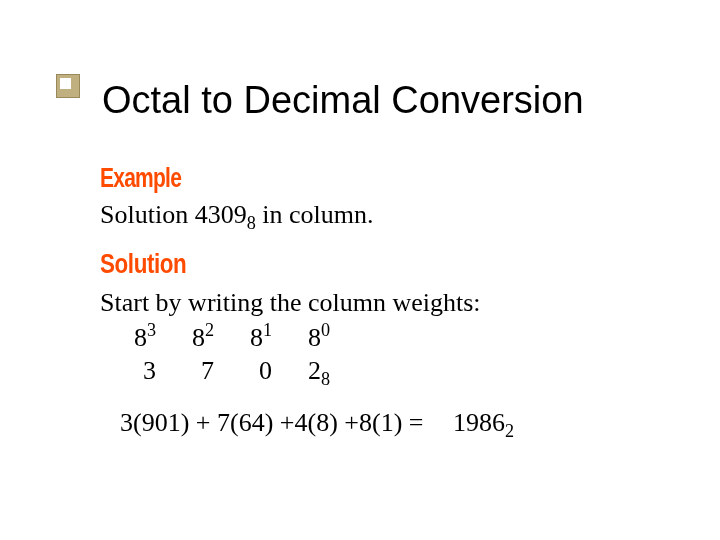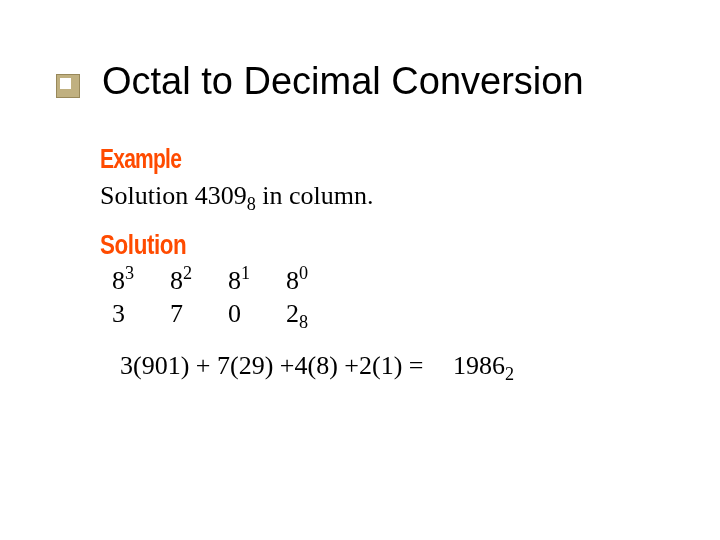--- a/index.html
+++ b/index.html
@@ -9,21 +9,21 @@
     background: #fff;
     font-family: "Times New Roman", serif;
     color: #000;
     overflow: hidden;
   }
   .slide {
     position: relative;
     width: 100%;
     height: 100%;
     box-sizing: border-box;
-    padding: 60px 40px 30px 70px;
+    padding: 79px 40px 30px 70px;
   }
   .bullet-icon {
     position: absolute;
     left: 56px;
     top: 74px;
     width: 22px;
     height: 22px;
     background: #c0b080;
     border: 1px solid #98885a;
   }
@@ -82,20 +82,21 @@
   }
   .weights-table {
     font-size: 26px;
     margin-left: 40px;
     margin-top: 2px;
     line-height: 1.2;
   }
   .weights-table td {
     padding: 0 12px 0 0;
     min-width: 44px;
+    text-align: right;
   }
   .product-line {
     font-size: 26px;
     margin-left: 50px;
     margin-top: 20px;
   }
   .result {
     margin-left: 23px;
   }
 </style>
@@ -111,34 +112,35 @@
   <div class="wordart">Example</div>
 
   <div class="body-text">
     <span>Solution </span><span>4309</span><sub>8</sub><span> in column.</span>
   </div>
 
   <div class="spacer"></div>
 
   <div class="wordart solution">Solution</div>
 
+  <div class="body-text step">Start by writing the column weights:</div>
 
   <table class="weights-table">
     <tbody>
         <tr>
       <td><span>8</span><sup>3</sup></td>
       <td><span>8</span><sup>2</sup></td>
       <td><span>8</span><sup>1</sup></td>
       <td><span>8</span><sup>0</sup></td>
     </tr>
     <tr>
       <td>3</td>
       <td>7</td>
       <td>0</td>
       <td><span>2</span><sub>8</sub></td>
     </tr>
   </tbody>
     </table>
 
   <div class="product-line">
-    <span>3(901)</span><span> + </span><span>7(29)</span><span> +</span><span>4(8)</span><span> +</span><span>2(1)</span><span> = </span><span class="result">1986</span><sub>2</sub>
+    <span>3(901)</span><span> + </span><span>7(64)</span><span> +</span><span>4(8)</span><span> +</span><span>8(1)</span><span> = </span><span class="result">1986</span><sub>2</sub>
   </div>
 </div>
 
 </body></html>

